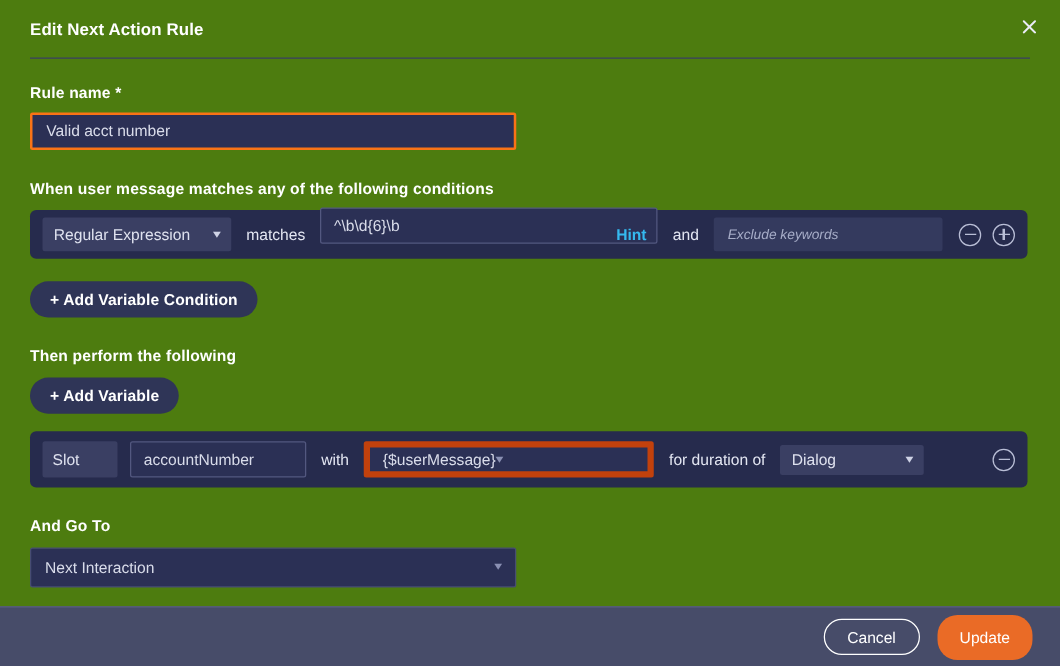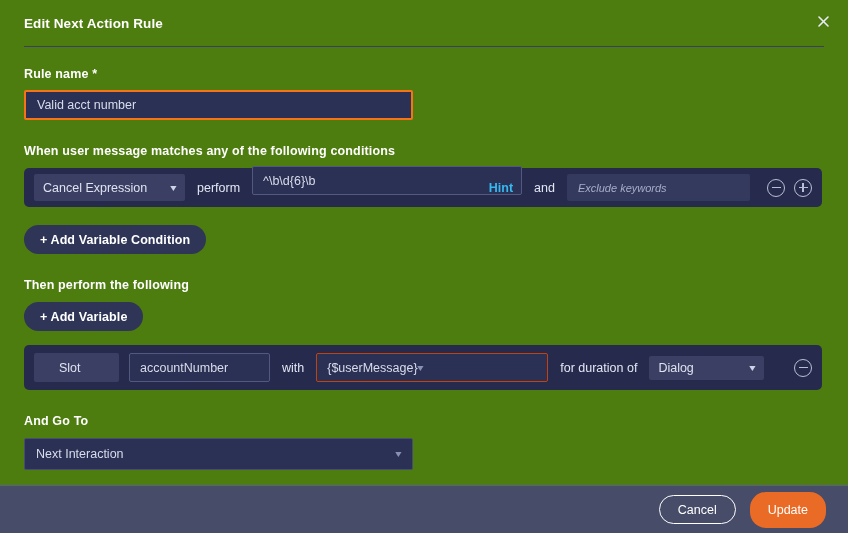--- a/index.html
+++ b/index.html
@@ -238,38 +238,38 @@
     font-weight: bold;
     font-family: "Liberation Sans", sans-serif;
     height: 29px;
     padding: 0 16px;
     cursor: pointer;
     letter-spacing: .1px;
   }
 
   
   .flat-value {
-    width: 85px;
+    width: 60px;
     height: 29px;
     background: #3a3f63;
     border: none;
     border-radius: 2px;
     color: #dfe2ef;
     font-size: 12.5px;
     font-family: "Liberation Sans", sans-serif;
-    padding: 0 25px;
+    padding: 0 8px;
     display: flex;
     align-items: center;
   }
   .inp-varname { width: 141px; }
 
   .select-bordered {
     height: 29px;
     background: #2b3055;
-    border: 1px solid #c2410c;
+    border: 5px solid #c2410c;
     border-radius: 2px;
     color: #d9dcea;
     font-size: 12.5px;
     font-family: "Liberation Sans", sans-serif;
     padding: 0 10px;
     display: flex;
     align-items: center;
     justify-content: flex-start;
     cursor: pointer;
     gap: 0;
@@ -352,25 +352,25 @@
     <div class="field-label">Rule name *</div>
     <input class="text-input" type="text" value="Valid acct number" style="">
 
     <div class="spacer-24"></div>
 
     
     <div class="section-label">When user message matches any of the following conditions</div>
 
     <div class="rule-row">
       <div class="select-flat sel-cond-type">
-        <span>Cancel Expression</span>
+        <span>Regular Expression</span>
         <span class="chev">▾</span>
       </div>
 
-      <span class="inline-text" style="margin:0 12px;">perform</span>
+      <span class="inline-text" style="margin:0 12px;">matches</span>
 
       <div class="regex-wrap">
         <input class="bordered-input" type="text" value="^\b\d{6}\b" style="">
         <span class="hint-link">Hint</span>
       </div>
 
       <span class="inline-text" style="margin:0 12px;">and</span>
 
       <input class="filled-input inp-exclude" type="text" placeholder="Exclude keywords" style="">
 

